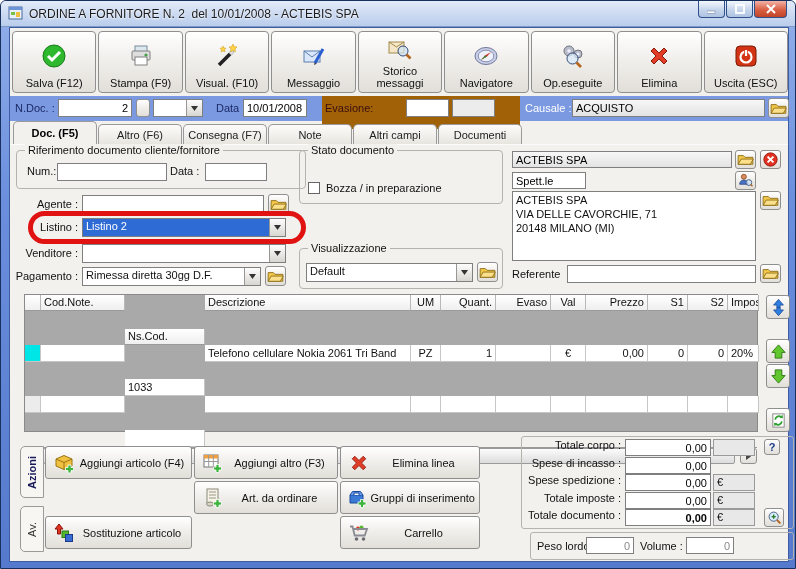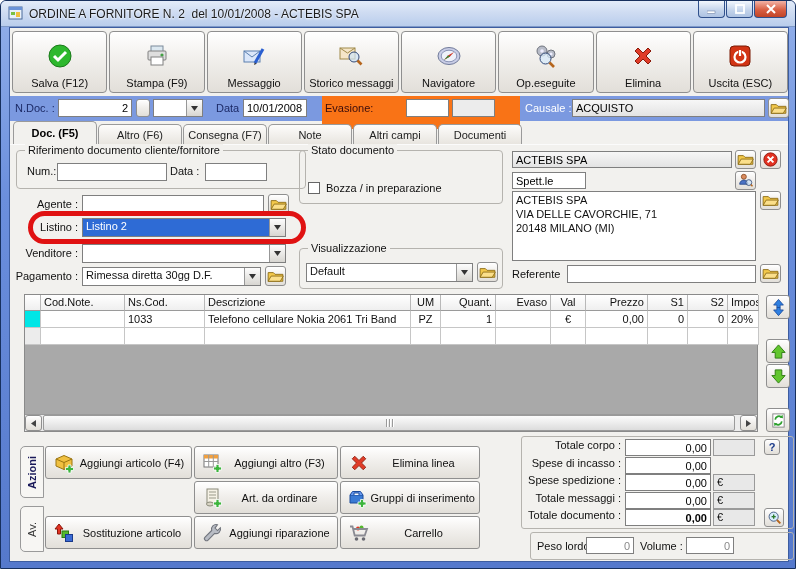--- a/index.html
+++ b/index.html
@@ -42,21 +42,21 @@
     border-left:1px solid #979797; display:flex; align-items:center; justify-content:center; }
 
   .toolbar{ position:absolute; left:2px; top:3px; width:776px; height:62px; display:flex; gap:2px; }
   .tbtn{ flex:1; display:flex; flex-direction:column; align-items:center; justify-content:flex-end;
     padding-bottom:3px; border-radius:4px; }
   .tbtn .ticon{ flex:1; display:flex; align-items:center; justify-content:center; padding-top:3px; }
   .tbtn .tlabel{ text-align:center; line-height:12px; }
 
   .docbar{ position:absolute; left:0; top:68px; width:778px; height:25px; background:#7b99e0; }
   .docbar .lbl{ color:#1c2a66; }
-  .pinkzone{ position:absolute; background:#f97316; height:33px; top:0; }
+  .pinkzone{ position:absolute; background:#a16207; height:33px; top:0; }
   .pinkzone .lbl{ color:#3a0d0d; }
 
   .tabs{ position:absolute; left:3px; top:93px; width:775px; height:23px; display:flex; align-items:flex-end; }
   .tab{ width:84px; height:20px; margin-right:1px; background:linear-gradient(180deg,#fdfcfb,#e8e5df);
     border:1px solid #9a9a9a; border-bottom:none; border-radius:5px 5px 0 0;
     display:flex; align-items:center; justify-content:center; color:#222; }
   .tab.active{ height:23px; background:#f2f1ee; font-weight:bold; color:#000; z-index:2; }
 
   .panel{ position:absolute; left:0; top:116px; width:778px; height:150px; border-top:1px solid #fbfbfb; }
   .groupbox{ position:absolute; border:1px solid #b5b3ae; border-radius:4px; }
@@ -69,21 +69,21 @@
     pointer-events:none; z-index:50; }
 
   
   .grid{ position:absolute; left:14px; top:266px; width:734px; height:138px;
     border:1px solid #8a8a8a; background:#a9a9a9; display:flex; flex-direction:column; }
   .grow{ display:flex; }
   .gh{ height:16px; line-height:15px; background:linear-gradient(180deg,#ffffff,#efefef);
     border-right:1px solid #b8b8b8; border-bottom:1px solid #9a9a9a; padding:0 3px; overflow:hidden; white-space:nowrap; }
   .gc{ height:17px; line-height:16px; background:#fff; border-right:1px solid #c6c6c6;
     border-bottom:1px solid #c6c6c6; padding:0 3px; overflow:hidden; white-space:nowrap; }
-  .c0{ width:16px; flex:none; } .c1{ width:84px; flex:none; } .c2{ width:80px; flex:none; }
+  .c0{ width:16px; flex:none; } .c1{ width:84px; flex:none; } .c2{ width:80px; flex:none;margin-top:34px; }
   .c3{ width:206px; flex:none; } .c4{ width:30px; flex:none; } .c5{ width:55px; flex:none; }
   .c6{ width:55px; flex:none; } .c7{ width:35px; flex:none; } .c8{ width:62px; flex:none; }
   .c9{ width:40px; flex:none; } .c10{ width:40px; flex:none; } .c11{ width:31px; flex:none; }
   .selcell{ background:#00e6e6 !important; }
   .rowhdr{ background:#ececec !important; }
   .gfill{ flex:1; background:#a9a9a9; }
   .hscroll{ height:17px; background:#ececec; position:relative; border-top:1px solid #9a9a9a; }
   .harrow{ position:absolute; top:0; width:17px; height:16px; }
   .hthumb{ position:absolute; top:0; left:18px; width:692px; height:16px;
     background:linear-gradient(180deg,#fcfcfc,#dcdcdc); border:1px solid #9a9a9a; border-radius:2px;
@@ -163,20 +163,31 @@
               <rect x="4" y="8" width="18" height="9" rx="1" fill="#dedede" stroke="#808080"></rect>
               <circle cx="18" cy="12" r="1.6" fill="#44a044"></circle>
               <rect x="7" y="14" width="12" height="8" fill="#fff" stroke="#808080"></rect>
             </svg>
           </span>
         <span class="tlabel">Stampa (F9)</span>
       </div>
       <div class="tbtn btn3d">
         <span class="ticon">
             <svg width="26" height="26" viewBox="0 0 26 26">
+              <line x1="5" y1="22" x2="19" y2="8" stroke="#222" stroke-width="3.6"></line>
+              <line x1="16" y1="11" x2="19" y2="8" stroke="#ddd" stroke-width="3.6"></line>
+              <path d="M19 1 l1.2 2.6 2.8 .4 -2 2 .5 2.8 -2.5 -1.3 -2.5 1.3 .5 -2.8 -2 -2 2.8 -.4 z" fill="#ffd24a" stroke="#c89a10" stroke-width=".5"></path>
+              <path d="M9 3 l.9 2 2.1 .3 -1.5 1.5 .4 2.1 -1.9 -1 -1.9 1 .4 -2.1 -1.5 -1.5 2.1 -.3 z" fill="#ffd24a" stroke="#c89a10" stroke-width=".5"></path>
+            </svg>
+          </span>
+        <span class="tlabel">Visual. (F10)</span>
+      </div>
+      <div class="tbtn btn3d">
+        <span class="ticon">
+            <svg width="26" height="26" viewBox="0 0 26 26">
               <rect x="3" y="8" width="16" height="11" fill="#dbe7fa" stroke="#5b7fae"></rect>
               <path d="M3 8 l8 6 l8 -6" fill="none" stroke="#5b7fae"></path>
               <path d="M14 20 L22 6" stroke="#2a5fd0" stroke-width="3"></path>
               <path d="M13 22 l.7 -2.4 l2 1.2 z" fill="#333"></path>
             </svg>
           </span>
         <span class="tlabel">Messaggio</span>
       </div>
       <div class="tbtn btn3d">
         <span class="ticon">
@@ -560,28 +571,20 @@
     <div class="abtn btn3d" style="left:35px;top:488px;width:147px">
       <span class="aicon">
           <svg width="22" height="22" viewBox="0 0 22 22">
             <path d="M6 2 l4 5 h-2.5 v5 h-3 v-5 H2 z" fill="#e23222" stroke="#8a150a"></path>
             <rect x="9" y="9" width="6.5" height="6.5" fill="#56b82e" stroke="#2a7a10"></rect>
             <rect x="12.5" y="12.5" width="7" height="7" fill="#3a6ad4" stroke="#1a3a8a"></rect>
           </svg>
         </span>
       <span class="albl">Sostituzione articolo</span>
     </div>
-    <div class="abtn btn3d" style="left:184px;top:488px;width:144px">
-      <span class="aicon">
-          <svg width="22" height="22" viewBox="0 0 20 20">
-            <path d="M14 2.5 a4.2 4.2 0 0 0 -5.2 5.2 l-6 6 a1.9 1.9 0 0 0 2.7 2.7 l6 -6 a4.2 4.2 0 0 0 5.2 -5.2 l-2.6 2.6 -2.3 -2.3 z" fill="#b8bcc4" stroke="#70747c"></path>
-          </svg>
-        </span>
-      <span class="albl">Aggiungi riparazione</span>
-    </div>
     <div class="abtn btn3d" style="left:330px;top:488px;width:140px">
       <span class="aicon">
           <svg width="22" height="22" viewBox="0 0 22 22">
             <circle cx="10" cy="6.5" r="2" fill="#e23222"></circle>
             <circle cx="13.5" cy="5.5" r="2" fill="#56b82e"></circle>
             <path d="M2 4.5 h2.5 l2.2 9 h10 l2.3 -6.5 H5.5" fill="none" stroke="#8a8a92" stroke-width="1.8"></path>
             <circle cx="8.5" cy="17" r="1.8" fill="#6a6a72"></circle>
             <circle cx="15.5" cy="17" r="1.8" fill="#6a6a72"></circle>
           </svg>
         </span>
@@ -602,21 +605,21 @@
       <input class="field ar tval" value="0,00" style="">
     </div>
 
     <div class="trow" style="left:515px;top:446px">
       <span class="tlab lbl">Spese spedizione :</span>
       <input class="field ar tval" value="0,00" style="">
       <span class="tsuf">€</span>
     </div>
 
     <div class="trow" style="left:515px;top:464px">
-      <span class="tlab lbl">Totale messaggi :</span>
+      <span class="tlab lbl">Totale imposte :</span>
       <input class="field ar tval" value="0,00" style="">
       <span class="tsuf">€</span>
     </div>
 
     <div class="trow" style="left:515px;top:481px">
       <span class="tlab lbl">Totale documento :</span>
       <input class="field ar tval bold" value="0,00" style="">
       <span class="tsuf">€</span>
     </div>
     <div class="abs btn3d iconbtn" style="left:754px;top:480px;width:20px;height:19px">

